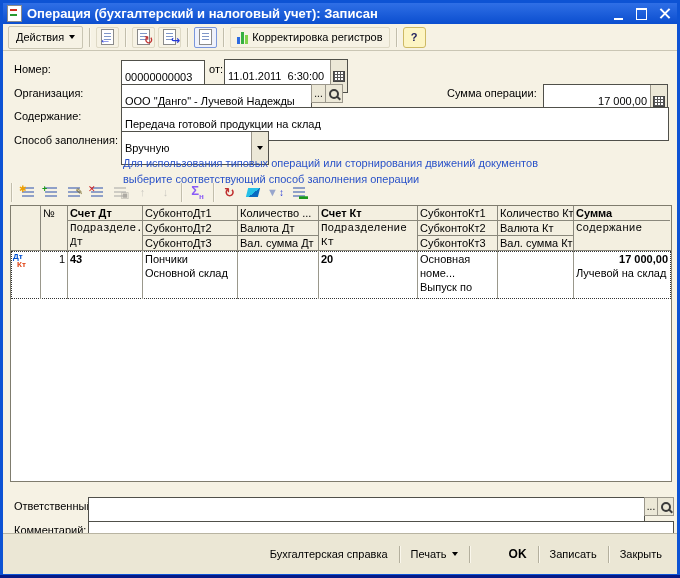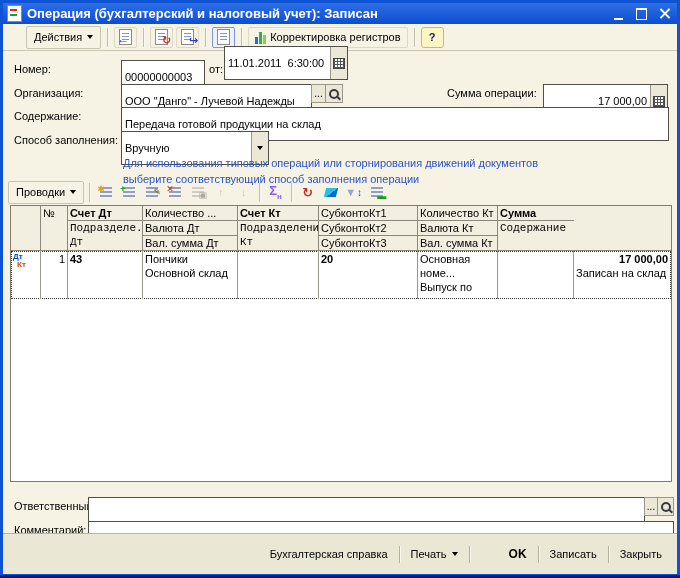--- a/index.html
+++ b/index.html
@@ -24,21 +24,21 @@
   .app-ico::after{content:"";position:absolute;left:2px;top:8px;width:7px;height:2px;background:#2a9a30;}
   .title-text{color:#fff;font-weight:bold;font-size:13px;white-space:nowrap;flex:1;}
   .wc{width:16px;height:14px;position:relative;margin-left:7px;flex:none;cursor:default;}
   .wc-min::after{content:"";position:absolute;left:3px;right:4px;bottom:1px;height:2px;background:#fff;}
   .wc-max::after{content:"";position:absolute;left:2px;top:1px;width:9px;height:9px;border:1px solid #fff;border-top:2px solid #fff;}
   .wc-close::before,.wc-close::after{content:"";position:absolute;left:7px;top:0px;width:2px;height:13px;background:#fff;}
   .wc-close::before{transform:rotate(45deg);} .wc-close::after{transform:rotate(-45deg);}
   
   .toolbar{
     position:absolute;left:0;top:21px;width:674px;height:27px;box-sizing:border-box;
-    border-bottom:1px solid #cac6b4;display:flex;align-items:center;padding:0 23px;gap:3px;
+    border-bottom:1px solid #cac6b4;display:flex;align-items:center;padding:0 5px;gap:3px;
   }
   .ti{height:21px;min-width:23px;box-sizing:border-box;display:flex;align-items:center;justify-content:center;
       border:1px solid #ded9c5;border-radius:2px;background:transparent;position:relative;padding:0 3px;}
   .ti.sel{border-color:#7a96dc;background:#eef1fb;}
   .btn-text{display:flex;align-items:center;gap:5px;padding:0 7px;height:21px;border:1px solid #c9c5b2;border-radius:2px;}
   .caret{width:0;height:0;border-left:3px solid transparent;border-right:3px solid transparent;border-top:4px solid #000;display:inline-block;}
   .tsep{width:1px;height:19px;background:#c2beac;box-shadow:1px 0 0 #fbf8ee;margin:0 3px;flex:none;}
   .mini-doc{width:11px;height:14px;background:#fff;border:1px solid #8a8a8a;position:relative;display:inline-block;}
   .mini-doc i{position:absolute;left:2px;right:2px;top:3px;height:1px;background:#7f96c8;box-shadow:0 3px 0 #7f96c8,0 6px 0 #7f96c8;}
   .ovl{position:absolute;font-weight:bold;color:#2438d8;line-height:1;}
@@ -148,21 +148,21 @@
     <span class="ti help-btn">
       <span>?</span>
     </span>
   </div>
 
   <span class="lbl" style="top:60px;">Номер:</span>
   <div class="field" style="left:118px;top:57px;width:84px;">
     <input value="00000000003" style="">
   </div>
   <span class="lbl" style="left:206px;top:60px;">от:</span>
-  <div class="field" style="left:221px;top:43px;width:124px;">
+  <div class="field" style="left:221px;top:56px;width:124px;">
     <input value="11.01.2011  6:30:00" style="">
     <span class="inbtn">
         <span class="grid-ico"></span>
       </span>
   </div>
 
   <span class="lbl" style="top:84px;">Организация:</span>
   <div class="field" style="left:118px;top:81px;width:191px;">
     <input value="ООО &quot;Данго&quot; - Лучевой Надежды" style="">
   </div>
@@ -189,24 +189,20 @@
     <input value="Вручную" style="">
     <span class="inbtn">
         <span class="caret"></span>
       </span>
   </div>
 
   <span class="hint" style="top:154px;">Для использования типовых операций или сторнирования движений документов</span>
   <span class="hint" style="top:170px;">выберите соответствующий способ заполнения операции</span>
 
   <div class="pbar">
-    <span class="btn-text">
-      <span>Проводки</span>
-      <span class="caret"></span>
-    </span>
     <span class="tsep"></span>
     <span class="pi">
         <span class="lst"></span>
         <span class="ovl" style="color:#f0a000;">✱</span>
       </span>
     <span class="pi">
         <span class="lst"></span>
         <span class="ovl" style="color:#1a9a1a;">+</span>
       </span>
     <span class="pi">
@@ -250,20 +246,25 @@
 
   <div class="grid">
     <div class="gh">
       <div class="hcol"></div>
       <div class="hcol">
         <div class="hl">№</div>
       </div>
       <div class="hcol">
         <div class="hl hb bold">Счет Дт</div>
         <div class="h2"><span>Подразделе...</span><br><span>Дт</span></div>
+      </div>
+      <div class="hcol">
+        <div class="hl hb">СубконтоДт1</div>
+        <div class="hl hb">СубконтоДт2</div>
+        <div class="hl">СубконтоДт3</div>
       </div>
       <div class="hcol">
         <div class="hl hb">Количество ...</div>
         <div class="hl hb">Валюта Дт</div>
         <div class="hl">Вал. сумма Дт</div>
       </div>
       <div class="hcol">
         <div class="hl hb bold">Счет Кт</div>
         <div class="h2"><span>Подразделение</span><br><span>Кт</span></div>
       </div>
@@ -298,21 +299,21 @@
       </div>
       <div class="cell"></div>
       <div class="cell bold"><span>20</span></div>
       <div class="cell">
         <div>Основная номе...</div>
         <div>Выпуск по план...</div>
       </div>
       <div class="cell"></div>
       <div class="cell">
         <div class="ra bold">17 000,00</div>
-        <div>Записан на склад</div>
+        <div>Лучевой на склад</div>
       </div>
     </div>
   </div>
 
   <span class="lbl" style="top:497px;">Ответственный:</span>
   <div class="field" style="left:85px;top:494px;width:557px;">
     <input value="" style="">
   </div>
   <span class="sqbtn" style="left:641px;top:494px;width:14px;">...</span>
   <span class="sqbtn" style="left:654px;top:494px;width:17px;">

